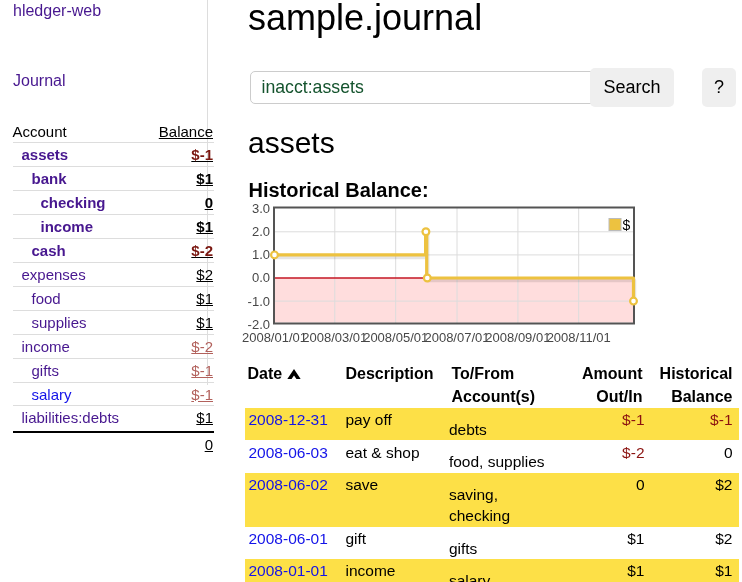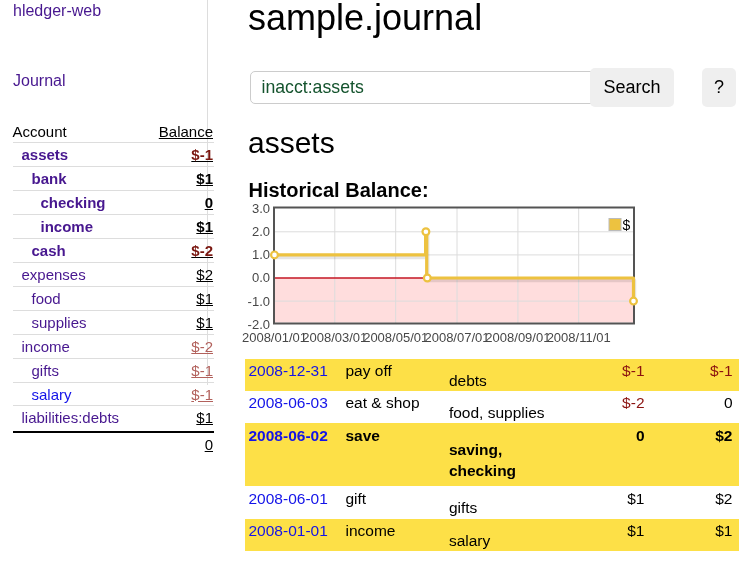--- a/index.html
+++ b/index.html
@@ -37,21 +37,21 @@
 #chart { position:absolute; left:232px; top:195px; }
 
 #ttable { position:absolute; left:244.5px; top:358.7px; width:494px; border-collapse:collapse; font-size:15.5px; table-layout:fixed; }
 #ttable th { font-weight:bold; font-size:16px; text-align:left; vertical-align:top; padding:3.3px 5px 0 5px; line-height:23px; height:49.1px; }
 #ttable th.d { padding-left:3px; }
 #ttable th.r, #ttable td.r { text-align:right; }
 #ttable td { padding:2.4px 3px 0 5px; vertical-align:top; line-height:20.3px; }
 #ttable td.dt { padding-left:4px; }
 #ttable td.acc { vertical-align:middle; padding-top:12px; padding-left:2.4px; }
 tr.r1 { height:25.7px; }
-tr.r2 { height:63px;font-weight:bold; }
+tr.r2 { height:54px; }
 tr.g { background:#fde047; }
 .caret { display:inline-block; vertical-align:-0.5px; margin-left:4.5px; }
 </style>
 </head>
 <body>
 <div id="sidebar">
   <a id="hw" class="purple" href="#">hledger-web</a>
   <a id="journal" class="purple" href="#">Journal</a>
   <div id="stable">
     <div class="srow" style="height:23px;"><span>Account</span><span class="amt">Balance</span></div>
@@ -135,20 +135,29 @@
   </svg>
   <table id="ttable">
     <colgroup>
         <col style="width:96px">
         <col style="width:106px">
         <col style="width:107px">
         <col style="width:94px">
         <col style="width:91px">
       </colgroup>
     <tbody>
+        <tr>
+      <th class="d">Date<svg class="caret" width="14" height="10.5" viewBox="0 0 14 10.5">
+              <polygon points="0,10.5 7,0 14,10.5 9.8,10.5 7,6.4 4.2,10.5" fill="#000"></polygon>
+            </svg></th>
+      <th>Description</th>
+      <th>To/From Account(s)</th>
+      <th class="r">Amount Out/In</th>
+      <th class="r" style="padding-right:6px">Historical Balance</th>
+    </tr>
     <tr class="g r1">
           <td class="dt"><a class="blue" href="#">2008-12-31</a></td>
           <td>pay off</td>
           <td class="acc">debts</td>
           <td class="r negT">$-1</td>
           <td class="r negT" style="padding-right:6px">$-1</td>
         </tr>
     <tr class="r1">
           <td class="dt"><a class="blue" href="#">2008-06-03</a></td>
           <td>eat &amp; shop</td>

